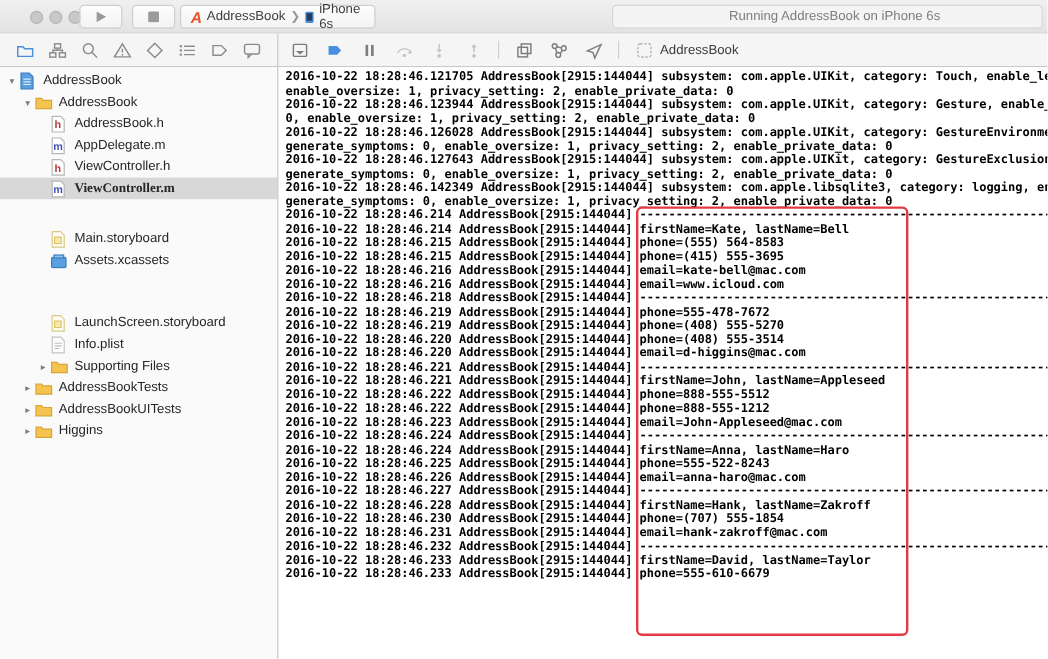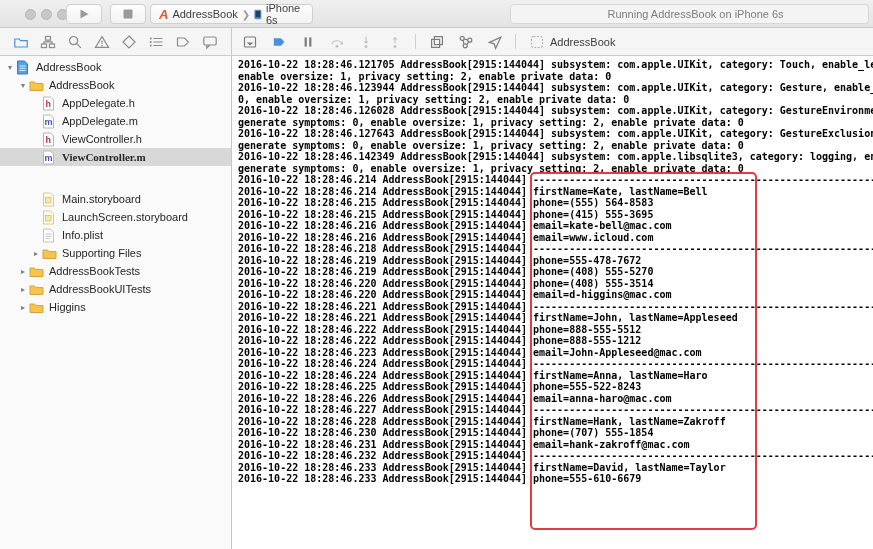--- a/index.html
+++ b/index.html
@@ -234,21 +234,21 @@
         <span class="slabel">AddressBook</span>
       </div>
       <div class="srow" style="padding-left: 30px;">
         <span class="tri"></span>
         <span class="sicon">
           <svg width="13" height="15" viewBox="0 0 13 15">
             <path d="M1.5 1h7l3 3v10h-10z" fill="#ffffff" stroke="#b6b6b6" stroke-width="1"></path>
             <text x="3.4" y="11" font-size="9" font-weight="bold" fill="#b5373c" font-family="Liberation Sans,sans-serif">h</text>
           </svg>
         </span>
-        <span class="slabel">AppDelegate.h</span>
+        <span class="slabel">AddressBook.h</span>
       </div>
       <div class="srow" style="padding-left: 30px;">
         <span class="tri"></span>
         <span class="sicon">
           <svg width="13" height="15" viewBox="0 0 13 15">
             <path d="M1.5 1h7l3 3v10h-10z" fill="#ffffff" stroke="#b6b6b6" stroke-width="1"></path>
             <text x="2.4" y="11" font-size="9" font-weight="bold" fill="#4553b4" font-family="Liberation Sans,sans-serif">m</text>
           </svg>
         </span>
         <span class="slabel">AppDelegate.m</span>
@@ -277,20 +277,30 @@
         <span class="tri"></span>
         <span class="sicon">
           <svg width="13" height="15" viewBox="0 0 13 15">
             <path d="M1.5 1h7l3 3v10h-10z" fill="#fffdf2" stroke="#d9c98a" stroke-width="1"></path>
             <rect x="3.5" y="5.5" width="5.5" height="5.5" fill="#f8e9a8" stroke="#d9bd62" stroke-width="0.8"></rect>
           </svg>
         </span>
         <span class="slabel">Main.storyboard</span>
       </div>
       <div class="srow" style="padding-left: 30px;">
+        <span class="tri"></span>
+        <span class="sicon">
+          <svg width="14" height="13" viewBox="0 0 14 13">
+            <rect x="1" y="3.5" width="12" height="8.5" rx="1" fill="#5a9fe0" stroke="#3e7dbd"></rect>
+            <rect x="3" y="1.5" width="8" height="2.5" fill="#8fc1ee" stroke="#3e7dbd"></rect>
+          </svg>
+        </span>
+        <span class="slabel">Assets.xcassets</span>
+      </div>
+      <div class="srow" style="padding-left: 30px; margin-top: 34px;">
         <span class="tri"></span>
         <span class="sicon">
           <svg width="13" height="15" viewBox="0 0 13 15">
             <path d="M1.5 1h7l3 3v10h-10z" fill="#fffdf2" stroke="#d9c98a" stroke-width="1"></path>
             <rect x="3.5" y="5.5" width="5.5" height="5.5" fill="#f8e9a8" stroke="#d9bd62" stroke-width="0.8"></rect>
           </svg>
         </span>
         <span class="slabel">LaunchScreen.storyboard</span>
       </div>
       <div class="srow" style="padding-left: 30px;">

